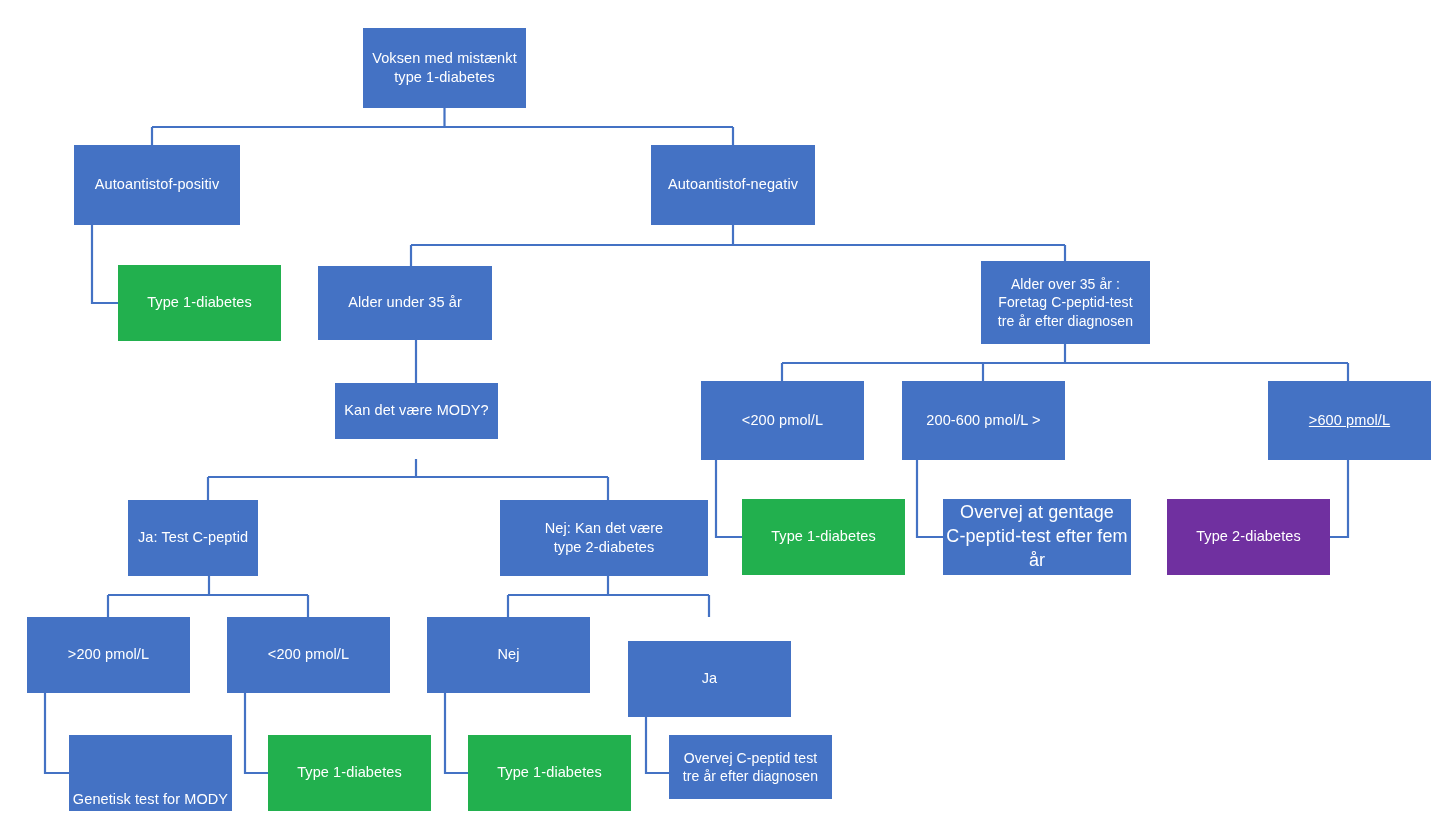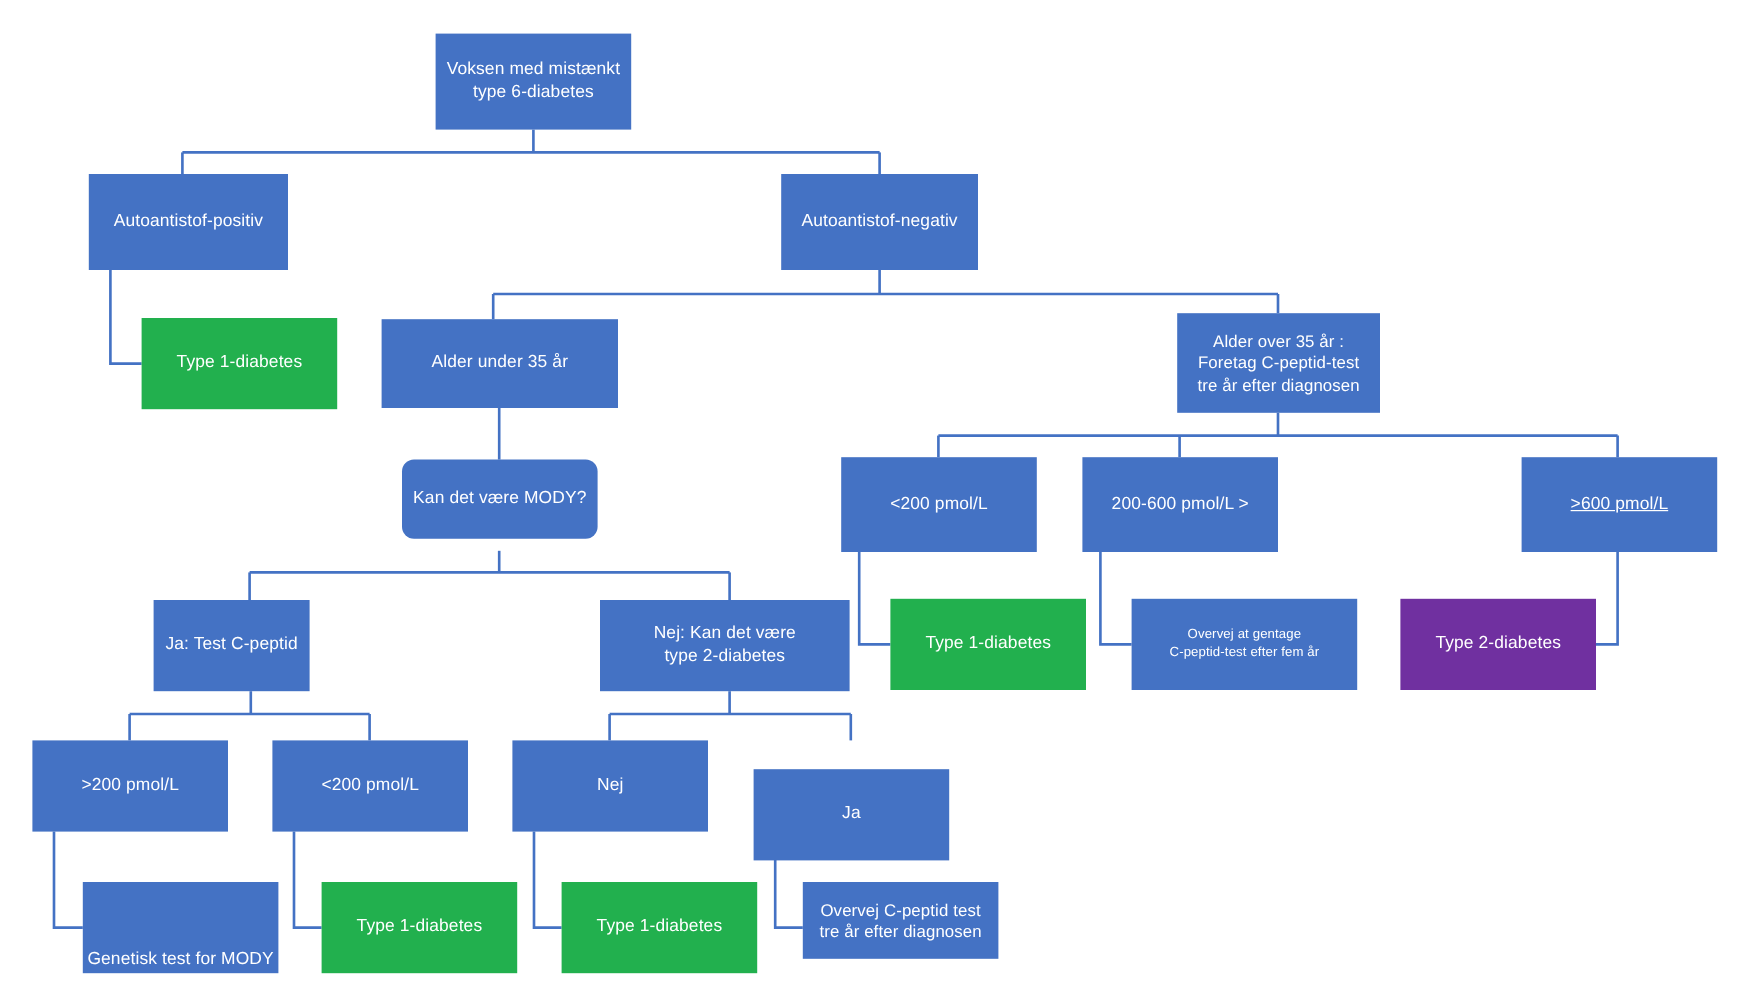--- a/index.html
+++ b/index.html
@@ -85,66 +85,66 @@
 
       <path d="M45,693 L45,773 L69,773"></path>
       <path d="M245,693 L245,773 L268,773"></path>
       <path d="M445,693 L445,773 L468,773"></path>
       <path d="M646,693 L646,773 L669,773"></path>
     </g>
   </svg>
 
   <div class="node blue" style="left:363px;top:28px;width:163px;height:80px;">
     <span class="label">Voksen med mistænkt
-type 6-diabetes</span>
+type 1-diabetes</span>
   </div>
 
   <div class="node blue" style="left:74px;top:145px;width:166px;height:80px;">
     <span class="label">Autoantistof-positiv</span>
   </div>
 
   <div class="node blue" style="left:651px;top:145px;width:164px;height:80px;">
     <span class="label">Autoantistof-negativ</span>
   </div>
 
   <div class="node green" style="left:118px;top:265px;width:163px;height:76px;">
     <span class="label">Type 1-diabetes</span>
   </div>
 
-  <div class="node blue" style="left:318px;top:266px;width:197px;height:74px;">
+  <div class="node blue" style="left:318px;top:266px;width:174px;height:74px;">
     <span class="label">Alder under 35 år</span>
   </div>
 
   <div class="node blue" style="left:981px;top:261px;width:169px;height:83px;font-size:14px;">
     <span class="label">Alder over 35 år :
 Foretag C-peptid-test
 tre år efter diagnosen</span>
   </div>
 
-  <div class="node blue" style="left:335px;top:383px;width:163px;height:66px;border-radius:10px;">
+  <div class="node blue" style="left:335px;top:383px;width:163px;height:56px;">
     <span class="label">Kan det være MODY?</span>
   </div>
 
   <div class="node blue nowrap" style="left:701px;top:381px;width:163px;height:79px;">
     <span class="label">&lt;200 pmol/L</span>
   </div>
 
   <div class="node blue nowrap" style="left:902px;top:381px;width:163px;height:79px;">
     <span class="label">200-600 pmol/L &gt;</span>
   </div>
 
   <div class="node blue nowrap" style="left:1268px;top:381px;width:163px;height:79px;text-decoration:underline;">
     <span class="label">&gt;600 pmol/L</span>
   </div>
 
   <div class="node green" style="left:742px;top:499px;width:163px;height:76px;">
     <span class="label">Type 1-diabetes</span>
   </div>
 
-  <div class="node blue" style="left:943px;top:499px;width:188px;height:76px;font-size:11px;">
+  <div class="node blue" style="left:943px;top:499px;width:188px;height:76px;font-size:18px;">
     <span class="label">Overvej at gentage
 C-peptid-test efter fem år</span>
   </div>
 
   <div class="node purple" style="left:1167px;top:499px;width:163px;height:76px;">
     <span class="label">Type 2-diabetes</span>
   </div>
 
   <div class="node blue" style="left:128px;top:500px;width:130px;height:76px;">
     <span class="label">Ja: Test C-peptid</span>

